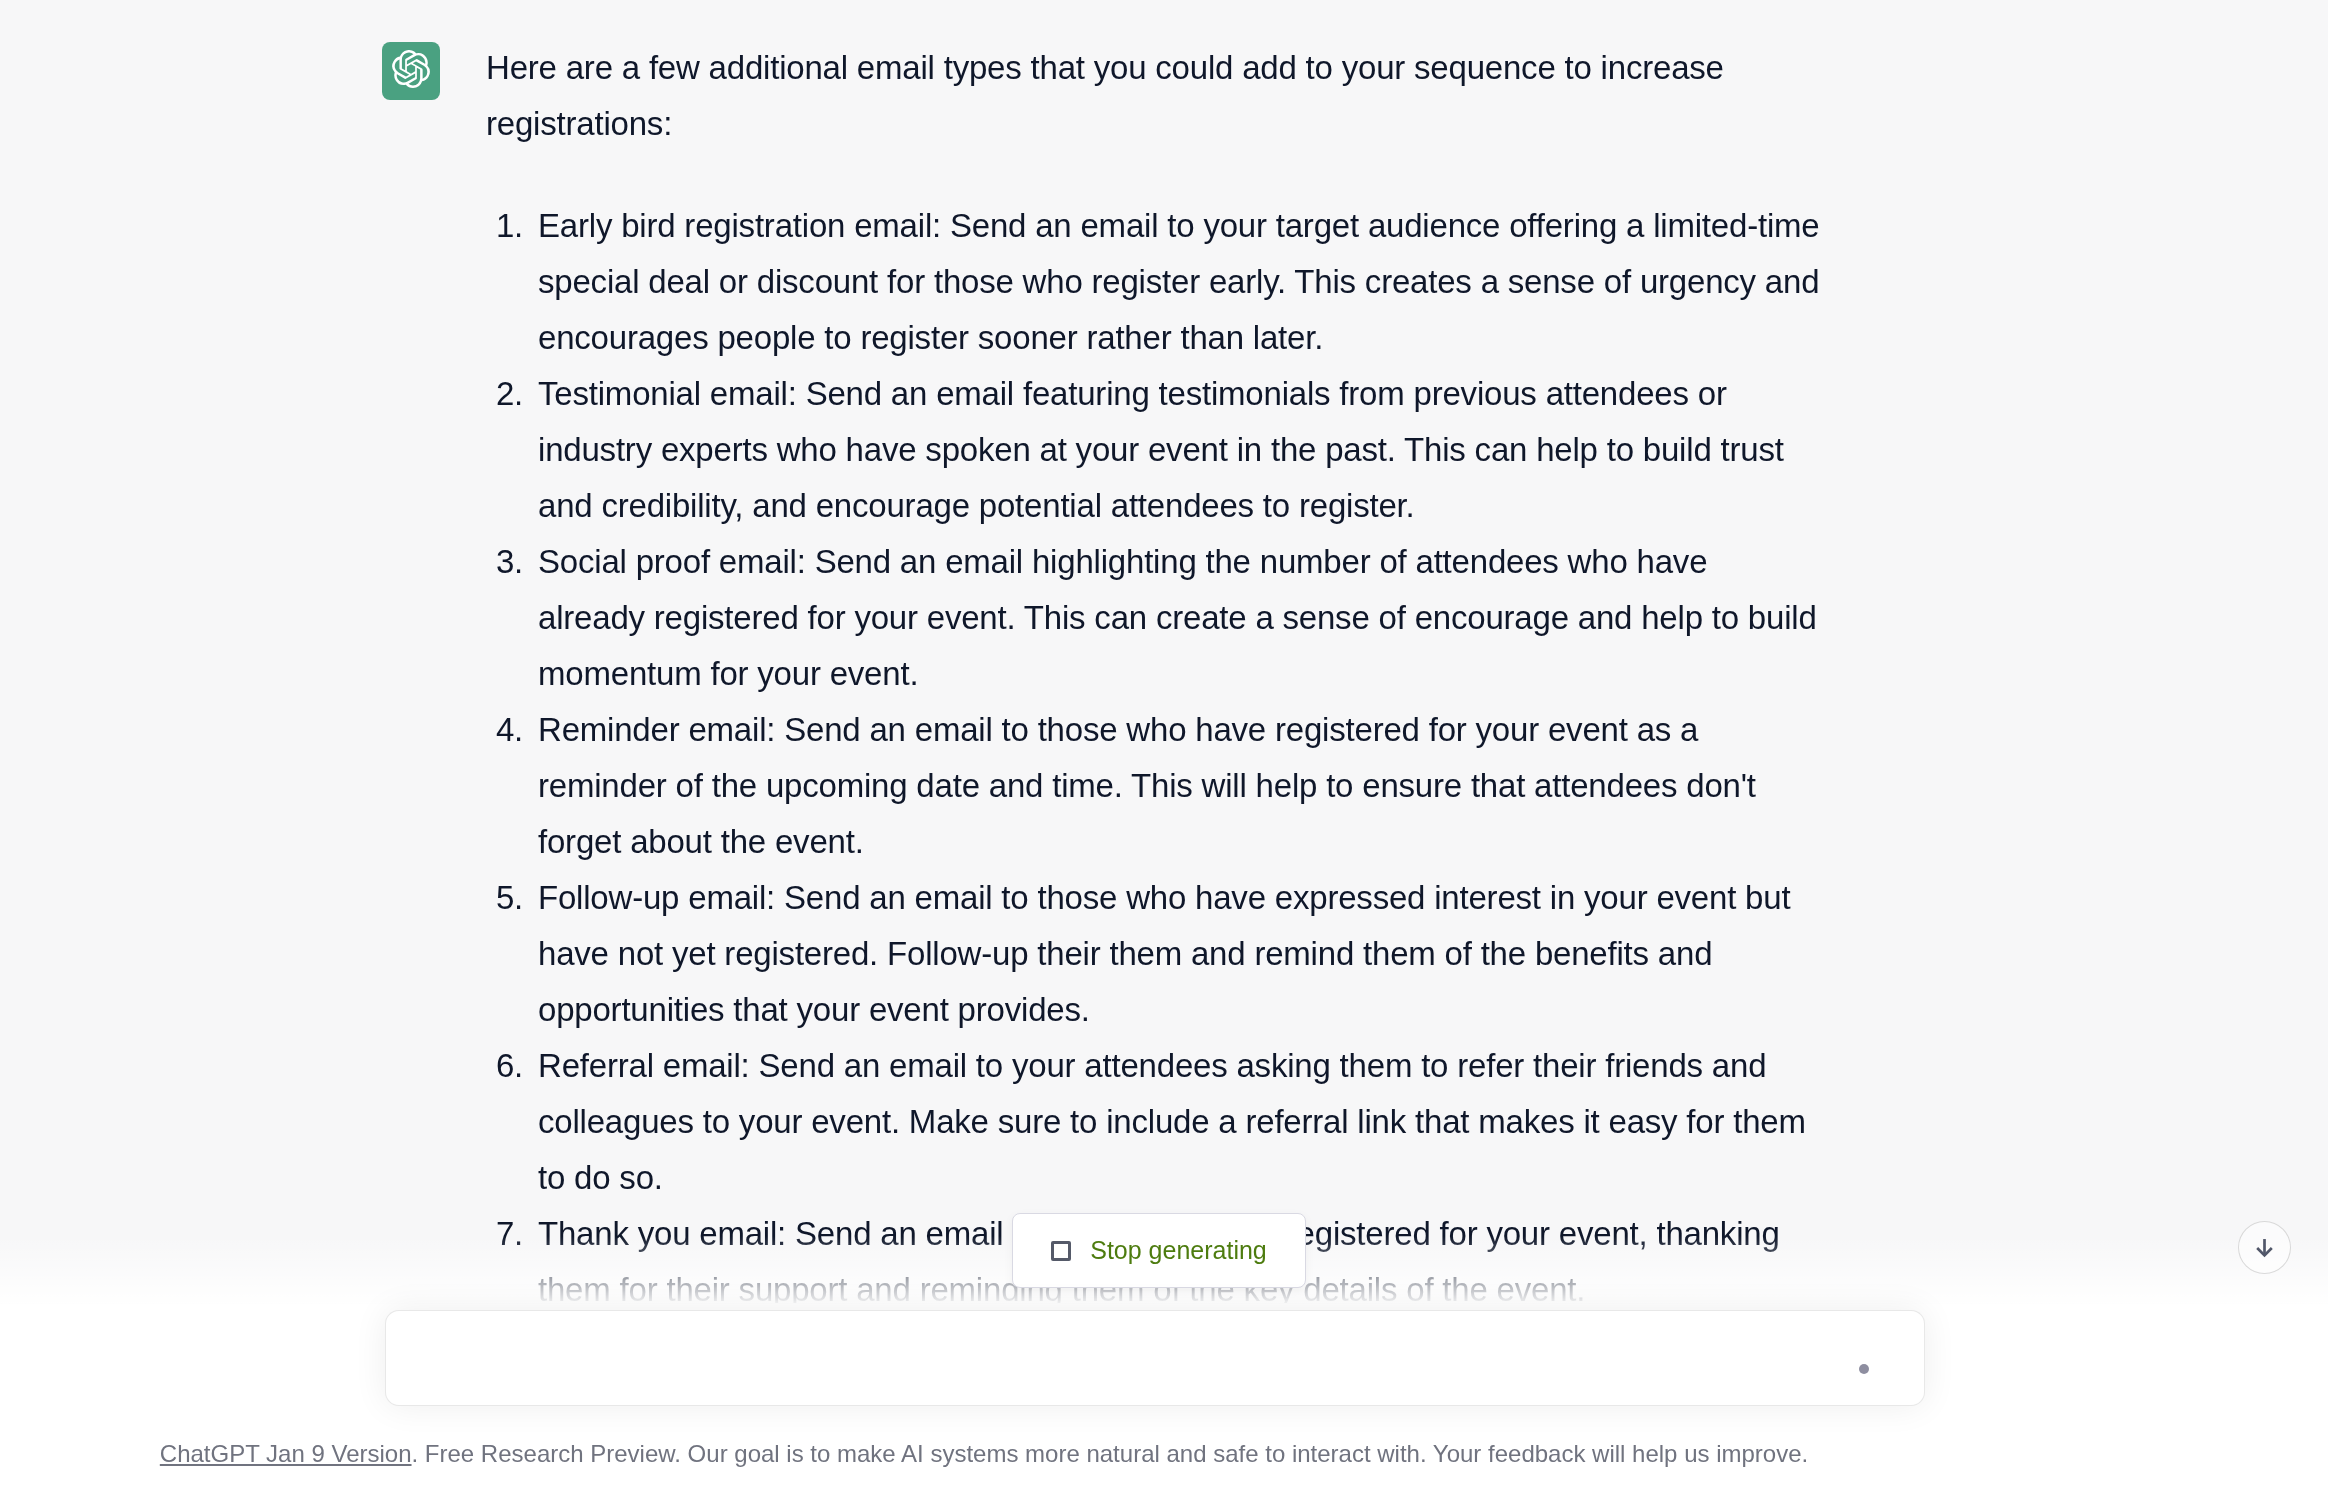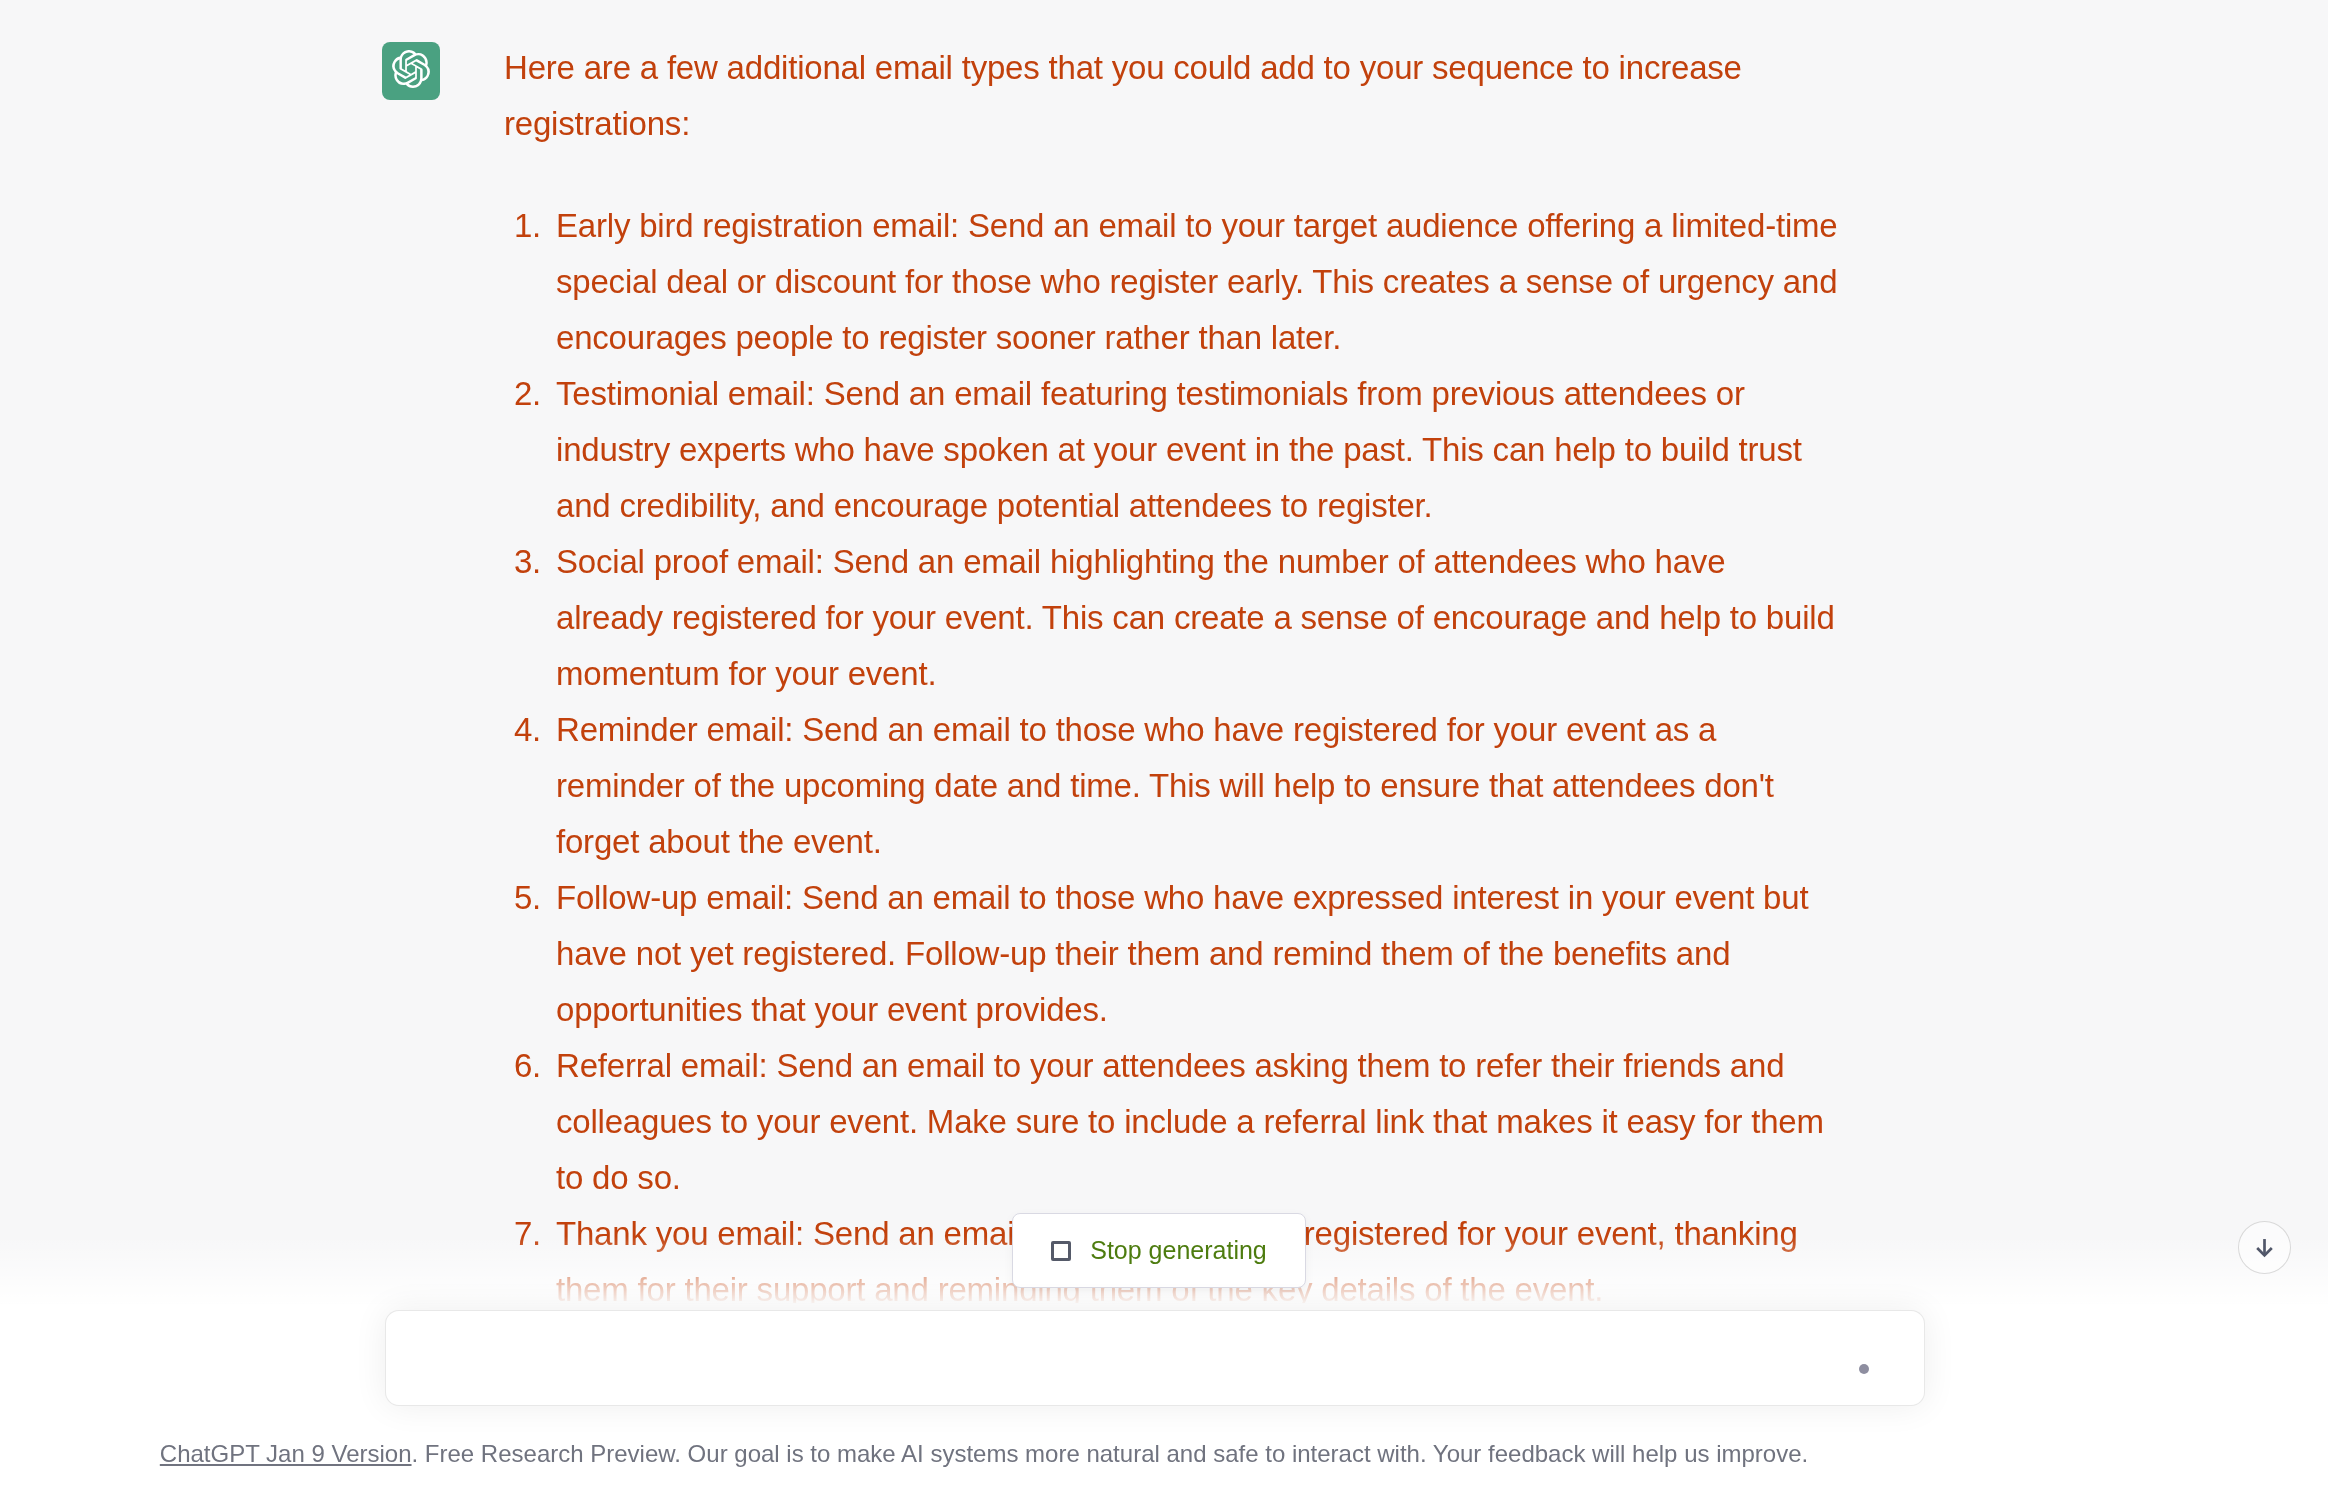--- a/index.html
+++ b/index.html
@@ -26,25 +26,25 @@
     display:flex; align-items:flex-start;
   }
   .avatar {
     width:58px; height:58px; flex:0 0 auto;
     margin-top:2px;
     background:#4aa181;
     border-radius:8px;
     display:flex; align-items:center; justify-content:center;
   }
   .message-content {
-    margin-left:64px;
+    margin-left:46px;
     width:1335px;
     font-size:33px;
     line-height:56px;
-    color:#c2410c;
+    color:#0f172a;
     letter-spacing:-0.2px;
   }
   .message-content p { margin:0 0 46px 0; }
   .message-content ol { margin:0; padding-left:46px; }
   .message-content li { margin:0; padding-left:6px; }
 
   
   .fade-overlay {
     position:absolute; left:0; top:1236px;
     width:2328px; height:68px;

